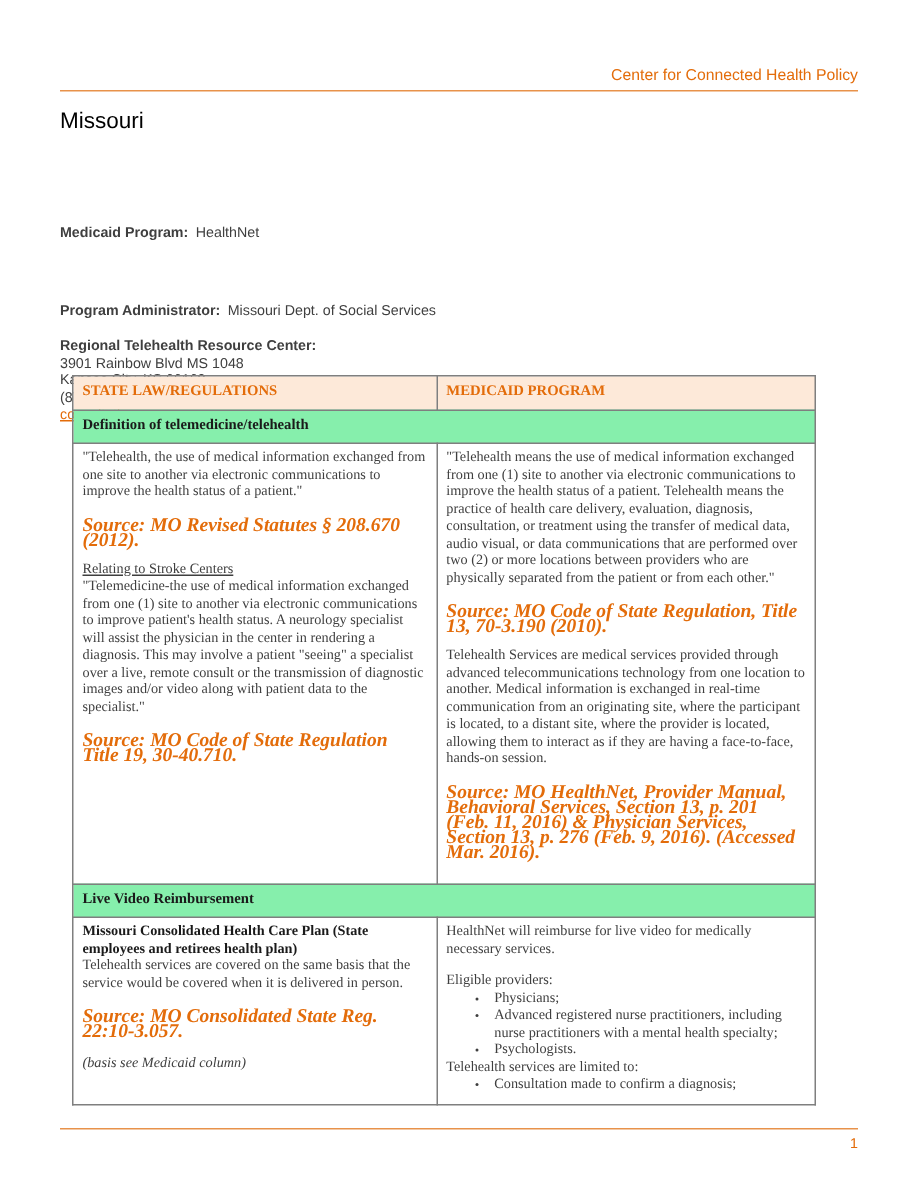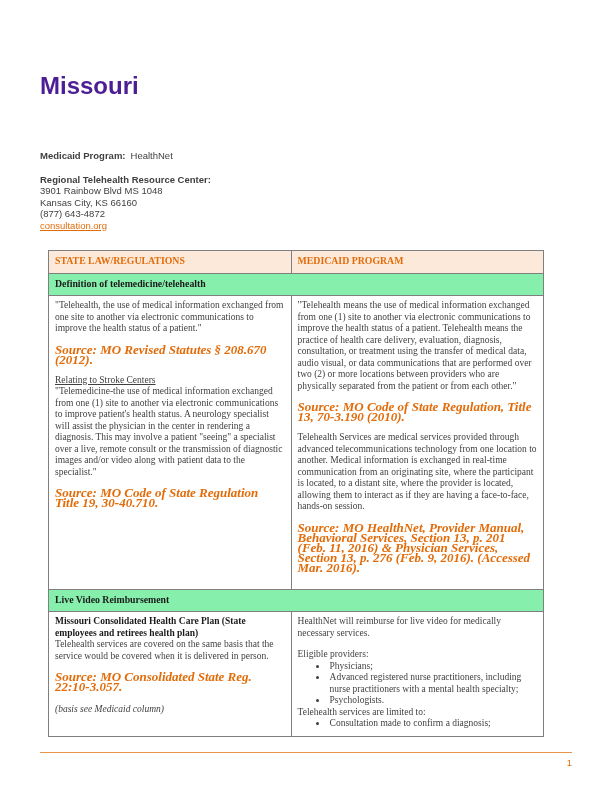--- a/index.html
+++ b/index.html
@@ -18,23 +18,23 @@
     text-align:right;
     color:#E36C0A;
     font-size:10.5px;
     border-bottom:1px solid #E8924A;
     padding-bottom:4px;
   }
 
   
   .doc-title {
     position:absolute; top:72px; left:40px;
-    color:#4c1d95;
-    font-size:24px;
-    font-weight:bold;
+    color:#000000;
+    font-size:15px;
+    font-weight:normal;
   }
 
   
   .info-block {
     position:absolute; top:110px; left:40px; right:40px;
     font-size:9.5px; line-height:11.5px;
   }
   .info-row { margin-bottom:12px;margin-top:40px; }
   .info-label { font-weight:bold; }
   .info-value { margin-left:5px; }
@@ -94,26 +94,30 @@
     color:#E36C0A;
     font-size:9.5px;
     padding-top:4px;
   }
 </style>
 </head>
 <body>
 
 <div class="page">
 
+  <div class="doc-header">Center for Connected Health Policy</div>
 
   <div class="doc-title">Missouri</div>
 
   <div class="info-block">
     <div class="info-row">
       <span class="info-label">Medicaid Program:</span><span class="info-value">HealthNet</span>
+    </div>
+    <div class="info-row">
+      <span class="info-label">Program Administrator:</span><span class="info-value">Missouri Dept. of Social Services</span>
     </div>
     <div>
       <div class="addr-line info-label">Regional Telehealth Resource Center:</div>
       <div class="addr-line">3901 Rainbow Blvd MS 1048</div>
       <div class="addr-line">Kansas City, KS 66160</div>
       <div class="addr-line"> (877) 643-4872</div>
       <div class="addr-line"><a class="trc-link">consultation.org</a></div>
     </div>
   </div>
 

